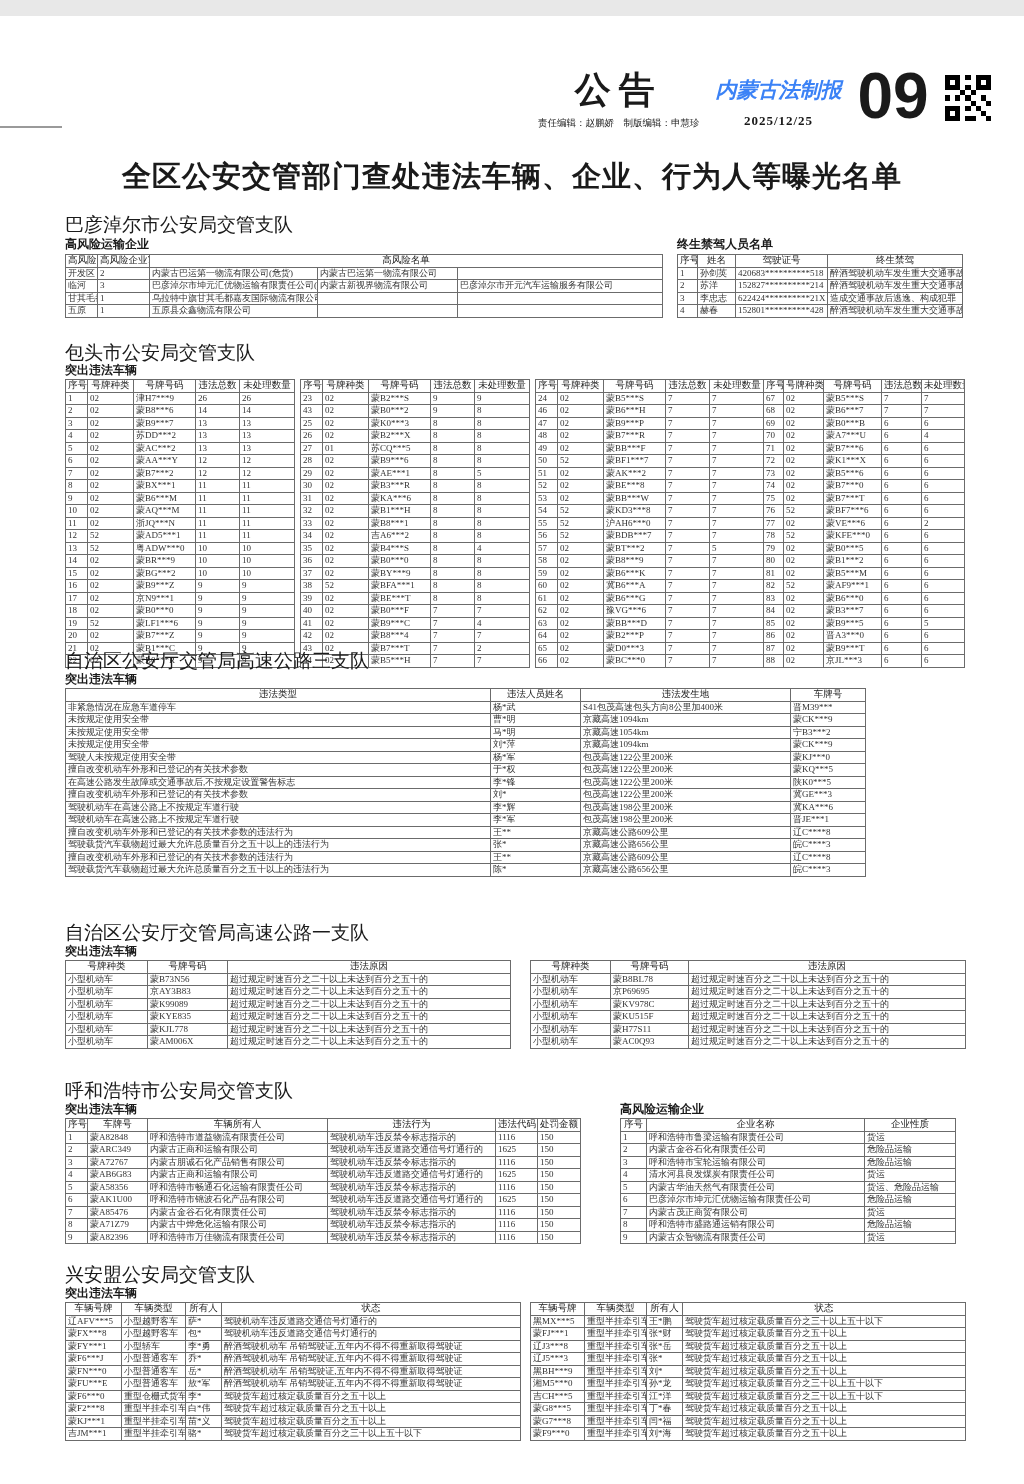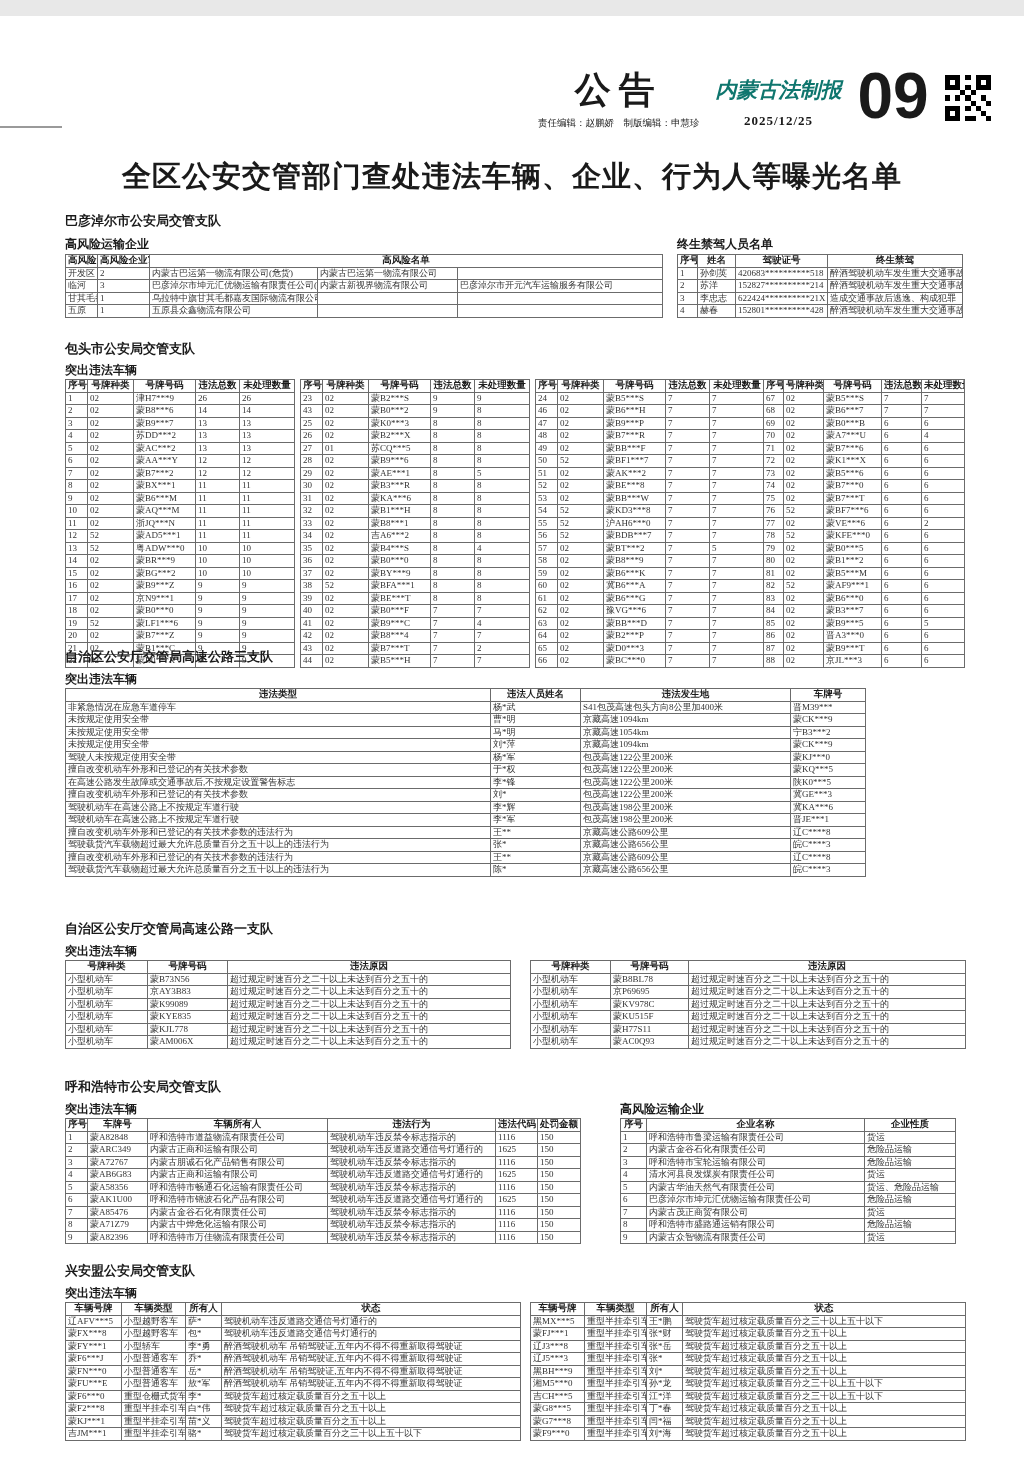--- a/index.html
+++ b/index.html
@@ -4,35 +4,35 @@
 <style>
   html,body{margin:0;padding:0;background:#e8e8e8;}
   #page{position:relative;width:1024px;height:1484px;background:#ffffff;margin:16px auto;
         font-family:"Liberation Serif","DejaVu Serif",serif;color:#1a1a1a;overflow:hidden;}
   .abs{position:absolute;}
   
   #header{left:538px;top:54px;display:flex;gap:16px;align-items:flex-start;}
   #masthead-label{font-size:36px;font-weight:bold;letter-spacing:8px;line-height:40px;text-align:center;margin:0;}
   #editor-line{font-size:9.5px;margin-top:7px;white-space:nowrap;}
   .head-col{text-align:center;}
-  #paper-name{color:#0f766e;font-size:21px;font-weight:bold;font-style:italic;line-height:24px;margin-top:8px;white-space:nowrap;}
+  #paper-name{color:#3b82f6;font-size:21px;font-weight:bold;font-style:italic;line-height:24px;margin-top:8px;white-space:nowrap;}
   #paper-date{font-size:13px;letter-spacing:1px;margin-top:11px;font-weight:bold;}
   #page-number{font-family:"Liberation Sans","DejaVu Sans",sans-serif;font-size:64px;font-weight:800;line-height:48px;margin-top:2px;}
   #qr{margin-top:5px;}
   #header-rule{left:0;top:110px;width:62px;height:2px;background:#9a9a9a;}
   
   #main-title{left:0;top:141px;width:1024px;text-align:center;font-size:29px;font-weight:bold;letter-spacing:1px;margin:0;}
   
-  .sec-title{font-size:13px;font-weight:bold;white-space:nowrap;}
+  .sec-title{font-size:19px;font-weight:normal;white-space:nowrap;}
   .sub-title{font-size:12px;font-weight:bold;white-space:nowrap;}
   
   table{border-collapse:collapse;table-layout:fixed;width:100%;}
   th,td{border:1px solid #6b6b6b;padding:0 2px;font-size:9px;line-height:11.5px;
         white-space:nowrap;overflow:hidden;font-family:"Liberation Serif","DejaVu Serif",serif;}
-  th{text-align:center;font-weight:bold;font-size:9.5px;}
+  th{text-align:center;font-weight:normal;font-size:9.5px;}
   td{text-align:left;color:#333;}
   .tblwrap{background:#fff;}
 </style>
 </head>
 <body>
 
 <div id="page">
 
   <div id="header" class="abs">
     <div class="head-col">

